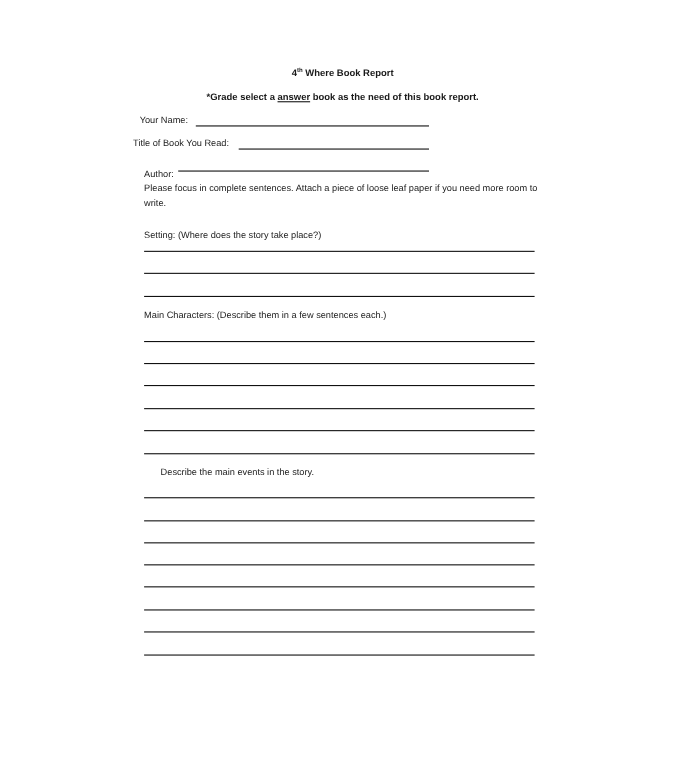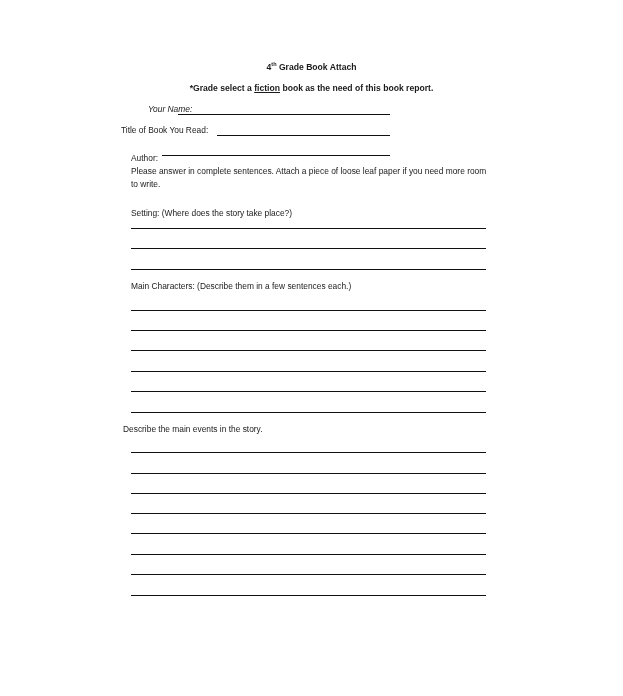--- a/index.html
+++ b/index.html
@@ -12,52 +12,52 @@
     .instr u { text-decoration: underline; }
     .label { font-size: 8.4px; }
     .field-line { position: absolute; height: 0; border-top: 1.3px solid #111; }
     .rule { position: absolute; left: 131px; width: 355px; height: 0; border-top: 1.3px solid #111; }
     .para { left: 131px; width: 360px; font-size: 8.4px; line-height: 13px; white-space: normal; }
   </style>
 </head>
 <body>
 
 <div class="abs title">
-  <span>4</span><sup>th</sup><span> Grade Book Attach</span>
+  <span>4</span><sup>th</sup><span> Where Book Report</span>
 </div>
 
 <div class="abs instr">
-  <span>*Grade select a </span><u>fiction</u><span> book as the need of this book report.</span>
+  <span>*Grade select a </span><u>answer</u><span> book as the need of this book report.</span>
 </div>
 
-<div class="abs label" style="left:148px; top:104px;font-style:italic;">Your Name:</div>
+<div class="abs label" style="left:127px; top:104px;">Your Name:</div>
 <div class="field-line" style="left:178px; width:212px; top:114px;"></div>
 
 <div class="abs label" style="left:121px; top:125px;">Title of Book You Read:</div>
 <div class="field-line" style="left:217px; width:173px; top:135px;"></div>
 
 <div class="abs label" style="left:131px; top:153px;">Author:</div>
 <div class="field-line" style="left:162px; width:228px; top:155px;"></div>
 
-<div class="abs para" style="top:165px;">Please answer in complete sentences. Attach a piece of loose leaf paper if you need more room to write.</div>
+<div class="abs para" style="top:165px;">Please focus in complete sentences. Attach a piece of loose leaf paper if you need more room to write.</div>
 
 <div class="abs label" style="left:131px; top:208px;">Setting: (Where does the story take place?)</div>
 <div class="rule" style="top:228px;"></div>
 <div class="rule" style="top:248px;"></div>
 <div class="rule" style="top:269px;"></div>
 
 <div class="abs label" style="left:131px; top:281px;">Main Characters: (Describe them in a few sentences each.)</div>
 <div class="rule" style="top:310px;"></div>
 <div class="rule" style="top:330px;"></div>
 <div class="rule" style="top:350px;"></div>
 <div class="rule" style="top:371px;"></div>
 <div class="rule" style="top:391px;"></div>
 <div class="rule" style="top:412px;"></div>
 
-<div class="abs label" style="left:123px; top:424px;">Describe the main events in the story.</div>
+<div class="abs label" style="left:146px; top:424px;">Describe the main events in the story.</div>
 <div class="rule" style="top:452px;"></div>
 <div class="rule" style="top:473px;"></div>
 <div class="rule" style="top:493px;"></div>
 <div class="rule" style="top:513px;"></div>
 <div class="rule" style="top:533px;"></div>
 <div class="rule" style="top:554px;"></div>
 <div class="rule" style="top:574px;"></div>
 <div class="rule" style="top:595px;"></div>
 
 </body></html>

